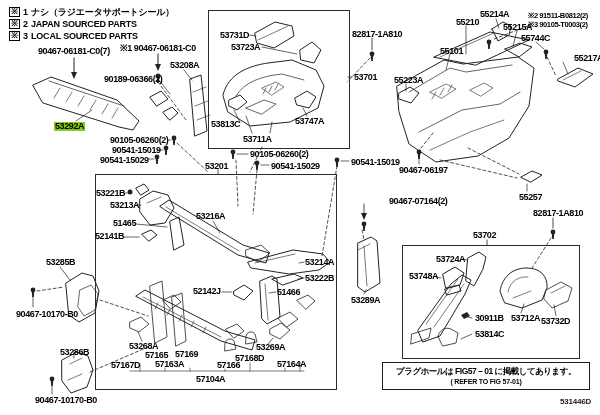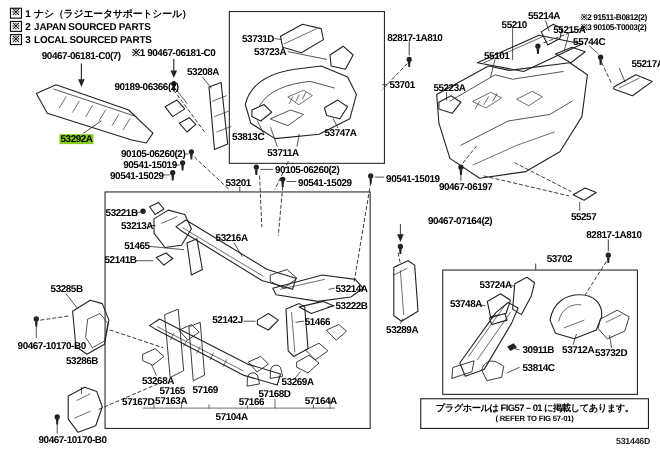--- a/index.html
+++ b/index.html
@@ -263,34 +263,34 @@
       <div class="plabel" style="left: 113px; top: 219px;">51465</div>
       <div class="plabel" style="left: 95px; top: 232px;">52141B</div>
       <div class="plabel" style="left: 196px; top: 212px;">53216A</div>
       <div class="plabel" style="left: 305px; top: 258px;">53214A</div>
       <div class="plabel" style="left: 305px; top: 274px;">53222B</div>
       <div class="plabel" style="left: 193px; top: 287px;">52142J</div>
       <div class="plabel" style="left: 277px; top: 288px;">51466</div>
       <div class="plabel" style="left: 351px; top: 296px;">53289A</div>
       <div class="plabel" style="left: 46px; top: 258px;">53285B</div>
       <div class="plabel" style="left: 16px; top: 310px;">90467-10170-B0</div>
-      <div class="plabel" style="left: 60px; top: 324px;">53286B</div>
+      <div class="plabel" style="left: 60px; top: 348px;">53286B</div>
       <div class="plabel" style="left: 35px; top: 396px;">90467-10170-B0</div>
-      <div class="plabel" style="left: 473px; top: 231px; margin-left: 24px;">53702</div>
+      <div class="plabel" style="left: 473px; top: 231px;">53702</div>
       <div class="plabel" style="left: 436px; top: 255px;">53724A</div>
       <div class="plabel" style="left: 409px; top: 272px;">53748A</div>
       <div class="plabel" style="left: 475px; top: 314px;">30911B</div>
       <div class="plabel" style="left: 511px; top: 314px;">53712A</div>
       <div class="plabel" style="left: 541px; top: 317px;">53732D</div>
       <div class="plabel" style="left: 475px; top: 330px;">53814C</div>
       <div class="plabel" style="left: 129px; top: 342px;">53268A</div>
       <div class="plabel" style="left: 145px; top: 351px;">57165</div>
       <div class="plabel" style="left: 175px; top: 350px;">57169</div>
       <div class="plabel" style="left: 111px; top: 361px;">57167D</div>
-      <div class="plabel" style="left: 141px; top: 360px;">57163A</div>
+      <div class="plabel" style="left: 155px; top: 360px;">57163A</div>
       <div class="plabel" style="left: 217px; top: 361px;">57166</div>
       <div class="plabel" style="left: 235px; top: 354px;">57168D</div>
       <div class="plabel" style="left: 256px; top: 343px;">53269A</div>
       <div class="plabel" style="left: 277px; top: 360px;">57164A</div>
       <div class="plabel" style="left: 196px; top: 375px;">57104A</div>
     </div>
 
   <div id="notebox">
     <div id="note-line1">プラグホールは FIG57－01 に掲載してあります。</div>
     <div id="note-line2">( REFER TO FIG 57-01)</div>

